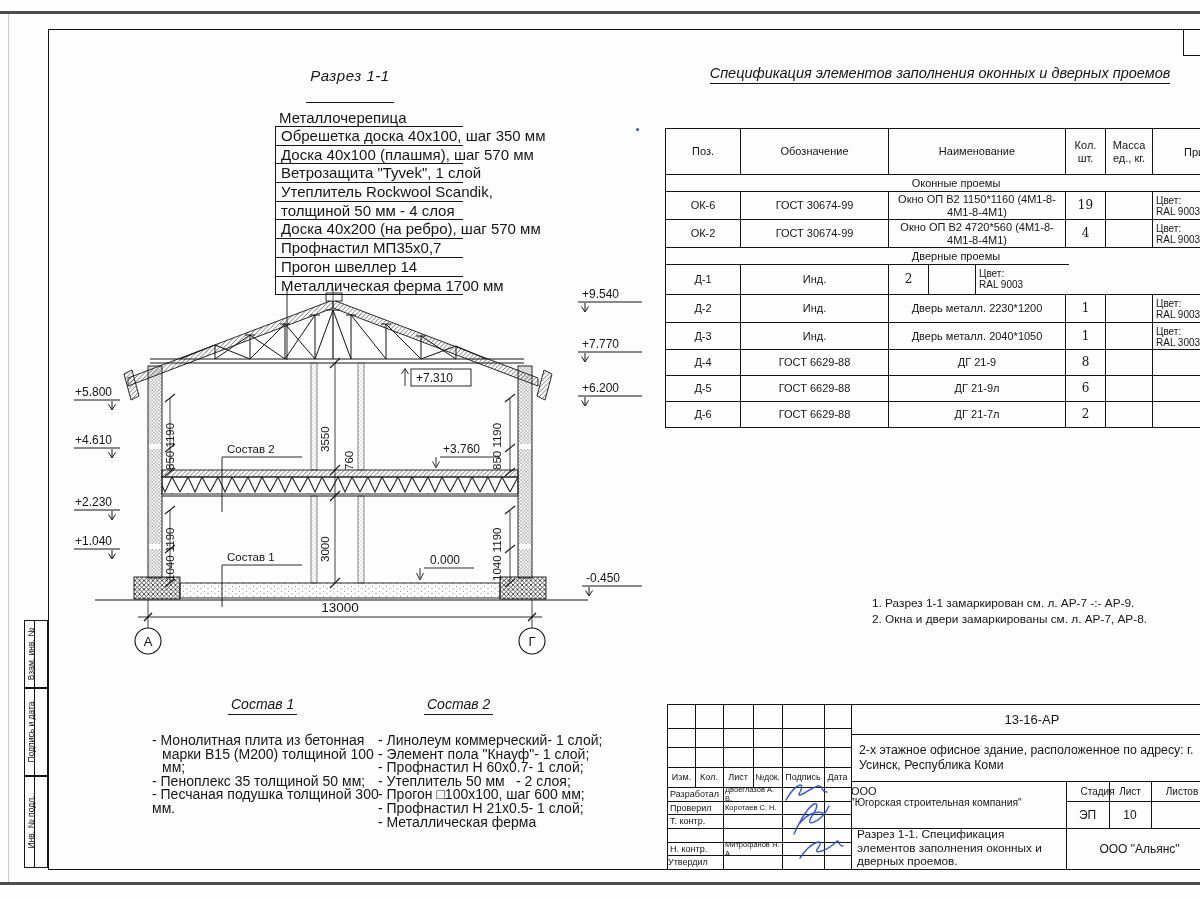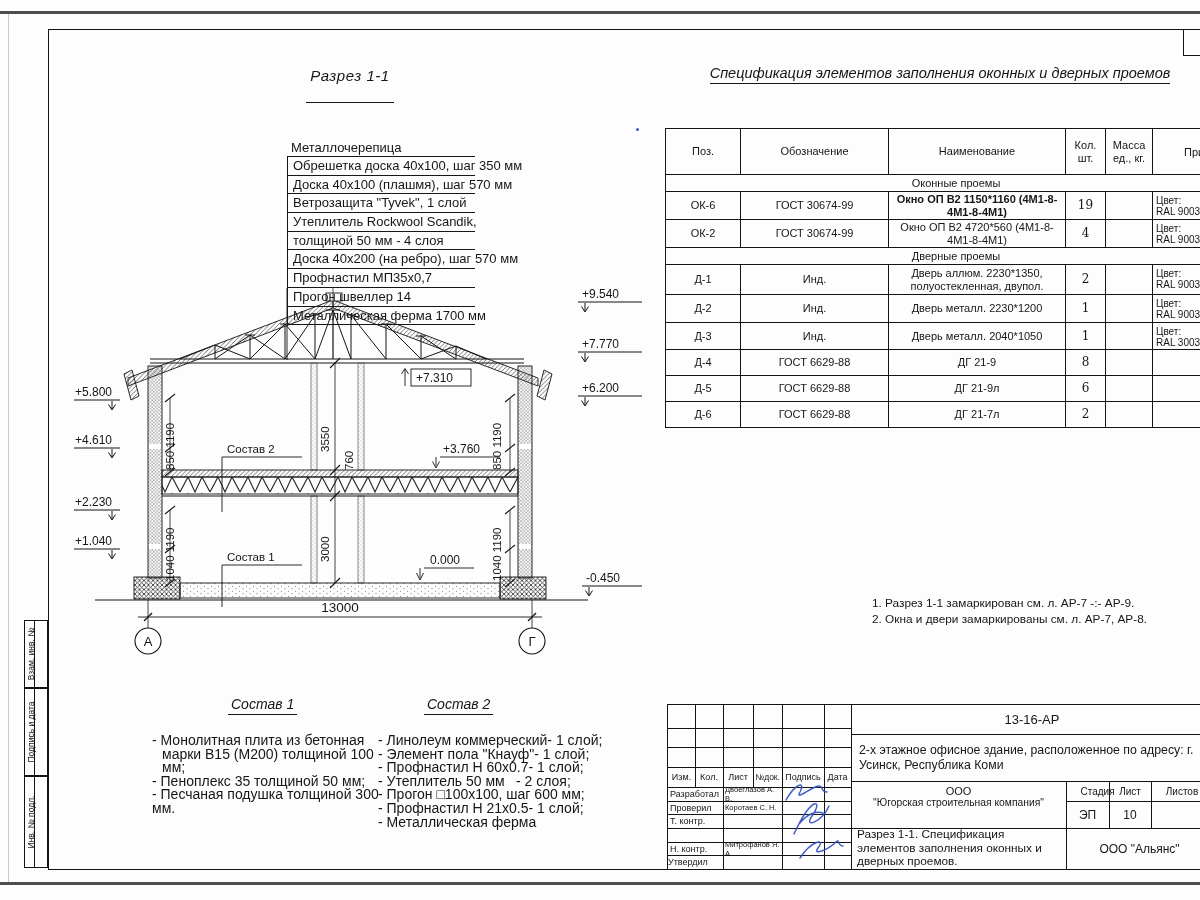--- a/index.html
+++ b/index.html
@@ -12,21 +12,21 @@
   .paper-edge{position:absolute;background:#4d4d4d;}
   #frame{position:absolute;left:48px;top:29px;width:1164px;height:839px;border:1.6px solid #141414;}
   #corner-box{position:absolute;left:1183px;top:29px;width:32px;height:25px;border:1.2px solid #141414;}
   
   #sec-title{position:absolute;left:300px;top:67px;width:100px;text-align:center;
      font-style:italic;font-size:15px;letter-spacing:.5px;}
   #sec-title span{border-bottom:1.3px solid #161616;padding:0 4px 18px 4px;}
   #spec-title{position:absolute;left:680px;top:65px;width:520px;text-align:center;
      font-style:italic;font-size:14.5px;}
   #spec-title span{border-bottom:1.3px solid #161616;padding-bottom:2px;}
-  #roof-list{position:absolute;left:287px;top:109px;width:188px;font-size:13px;margin-top:30px;}
+  #roof-list{position:absolute;left:275px;top:109px;width:188px;font-size:15px;}
   #roof-list .hd{height:17px;line-height:17px;border-bottom:1.2px solid #161616;padding-left:4px;}
   #roof-list .items{border-left:1.2px solid #161616;}
   #roof-list .it{height:17.7px;line-height:18px;border-bottom:1.2px solid #161616;padding-left:5px;white-space:nowrap;}
   
   #spec-table{position:absolute;left:665px;top:128px;width:580px;border:1.5px solid #141414;background:transparent;}
   .tr{display:flex;}
   .td{border-right:1px solid #141414;border-top:1px solid #141414;display:flex;
       align-items:center;justify-content:center;text-align:center;font-size:11px;line-height:12.5px;
       box-sizing:border-box;padding:1px 3px;}
   .tr.first .td{border-top:none;}
@@ -310,40 +310,39 @@
       <div class="td c1">Обозначение</div>
       <div class="td c2">Наименование</div>
       <div class="td c3">Кол. шт.</div>
       <div class="td c4">Масса ед., кг.</div>
       <div class="td c5" style="align-items:center;justify-content:center;text-align:center;font-size:11px;">Прим.</div>
     </div>
     <div class="grouprow">Оконные проемы</div>
     <div class="tr" style="height:28px;">
       <div class="td c0" style="height:28px;">ОК-6</div>
       <div class="td c1" style="height:28px;">ГОСТ 30674-99</div>
-      <div class="td c2" style="height:28px;font-weight:bold;">Окно ОП В2 1150*1160 (4М1-8-4М1-8-4М1)</div>
+      <div class="td c2" style="height:28px;">Окно ОП В2 1150*1160 (4М1-8-4М1-8-4М1)</div>
       <div class="td c3 qty" style="height:28px;">19</div>
       <div class="td c4" style="height:28px;"></div>
       <div class="td c5" style="height:28px;">Цвет:
 RAL 9003</div>
     </div>
     <div class="tr" style="height:28px;">
       <div class="td c0" style="height:28px;">ОК-2</div>
       <div class="td c1" style="height:28px;">ГОСТ 30674-99</div>
       <div class="td c2" style="height:28px;">Окно ОП В2 4720*560 (4М1-8-4М1-8-4М1)</div>
       <div class="td c3 qty" style="height:28px;">4</div>
       <div class="td c4" style="height:28px;"></div>
       <div class="td c5" style="height:28px;">Цвет:
 RAL 9003</div>
     </div>
     <div class="grouprow">Дверные проемы</div>
     <div class="tr" style="height:30px;">
       <div class="td c0" style="height:30px;">Д-1</div>
       <div class="td c1" style="height:30px;">Инд.</div>
-      <div class="td c2" style="height:30px;">Дверь аллюм. 2230*1350, полуостекленная, двупол.</div>
       <div class="td c3 qty" style="height:30px;">2</div>
       <div class="td c4" style="height:30px;"></div>
       <div class="td c5" style="height:30px;">Цвет:
 RAL 9003</div>
     </div>
     <div class="tr" style="height:28px;">
       <div class="td c0" style="height:28px;">Д-2</div>
       <div class="td c1" style="height:28px;">Инд.</div>
       <div class="td c2" style="height:28px;">Дверь металл. 2230*1200</div>
       <div class="td c3 qty" style="height:28px;">1</div>
@@ -471,21 +470,21 @@
     <div class="tb-txt tb-left" style="left:57px;top:109px;width:57px;height:14px;font-size:7.5px;"></div>
     <div class="tb-txt tb-left" style="left:2px;top:123px;width:53px;height:14px;font-size:9px;"></div>
     <div class="tb-txt tb-left" style="left:57px;top:123px;width:57px;height:14px;font-size:7.5px;"></div>
     <div class="tb-txt tb-left" style="left:2px;top:137px;width:53px;height:13px;font-size:9px;">Н. контр.</div>
     <div class="tb-txt tb-left" style="left:57px;top:137px;width:57px;height:13px;font-size:7.5px;">Митрофанов Я. А.</div>
     <div class="tb-txt tb-left" style="left:0;top:150px;width:53px;height:14px;font-size:9px;">Утвердил</div>
     <div class="tb-txt tb-left" style="left:57px;top:150px;width:57px;height:14px;font-size:7.5px;"></div>
 
     <div class="tb-txt" style="left:183px;top:0;width:362px;height:29px;font-size:13px;">13-16-АР</div>
     <div class="tb-txt tb-left" style="left:191px;top:29px;width:348px;height:47px;font-size:12.3px;line-height:15px;">2-х этажное офисное здание, расположенное по адресу: г. Усинск, Республика Коми</div>
-    <div style="position:absolute;left:183px;top:80px;width:215px;height:43px;text-align:center;">
+    <div style="position:absolute;left:183px;top:80px;width:215px;height:43px;text-align:left;">
       <div style="font-size:11px;">ООО</div>
       <div style="font-size:10.3px;">"Югорская строительная компания"</div>
     </div>
     <div class="tb-txt" style="left:408px;top:76px;width:43px;height:20px;font-size:10px;">Стадия</div>
     <div class="tb-txt" style="left:441px;top:76px;width:42px;height:20px;font-size:10px;">Лист</div>
     <div class="tb-txt" style="left:483px;top:76px;width:62px;height:20px;font-size:10px;">Листов</div>
     <div class="tb-txt" style="left:398px;top:96px;width:43px;height:27px;font-size:12px;">ЭП</div>
     <div class="tb-txt" style="left:441px;top:96px;width:42px;height:27px;font-size:12px;">10</div>
     <div class="tb-txt" style="left:483px;top:96px;width:62px;height:27px;font-size:12px;"></div>
     <div class="tb-txt tb-left" style="left:189px;top:123px;width:206px;height:41px;font-size:11.8px;line-height:13.5px;">Разрез 1-1. Спецификация элементов заполнения оконных и дверных проемов.</div>

